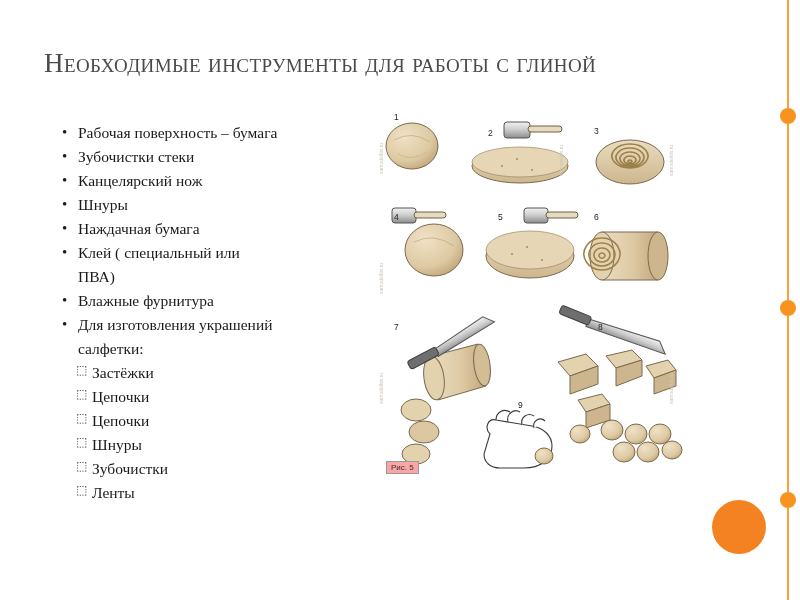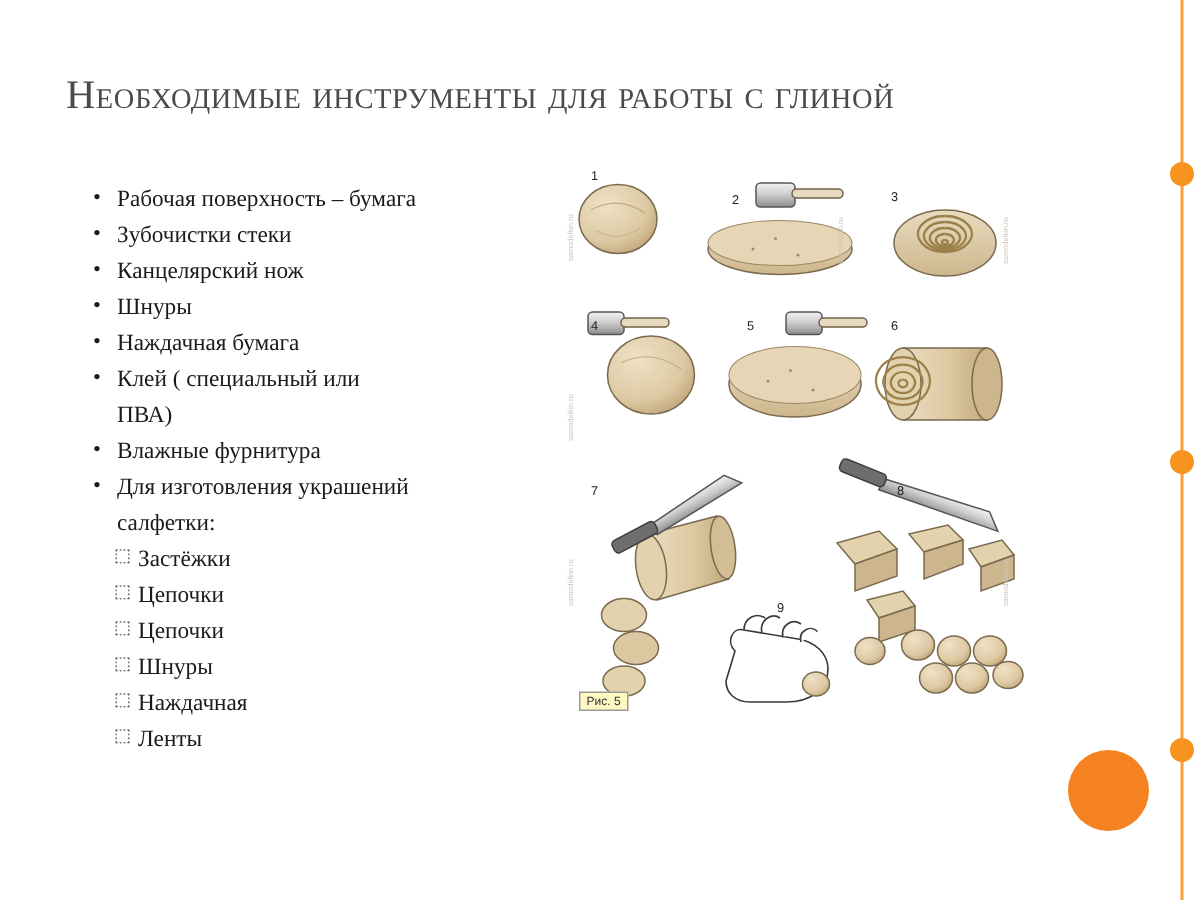--- a/index.html
+++ b/index.html
@@ -117,21 +117,21 @@
   }
   .fig-caption {
     position: absolute;
     left: 14px;
     bottom: 8px;
     font-family: "Liberation Sans", sans-serif;
     font-size: 8px;
     color: #333;
     border: 1px solid #999;
     padding: 1px 4px;
-    background: #fef9c3;
+    background: #fca5a5;
   }
   .fig-num {
     position: absolute;
     font-family: "Liberation Sans", sans-serif;
     font-size: 8.5px;
     color: #222;
   }
   .wm {
     position: absolute;
     font-family: "Liberation Sans", sans-serif;
@@ -209,21 +209,21 @@
       <div class="bullet-row sub">
         <span class="bullet-mark sq">⬚</span>
         <span class="bullet-text">Цепочки</span>
       </div>
       <div class="bullet-row sub">
         <span class="bullet-mark sq">⬚</span>
         <span class="bullet-text">Шнуры</span>
       </div>
       <div class="bullet-row sub">
         <span class="bullet-mark sq">⬚</span>
-        <span class="bullet-text">Наждачная</span>
+        <span class="bullet-text">Зубочистки</span>
       </div>
       <div class="bullet-row sub">
         <span class="bullet-mark sq">⬚</span>
         <span class="bullet-text">Ленты</span>
       </div>
     </div>
 
   <div class="figure">
     <svg width="316" height="378" viewBox="0 0 316 378" xmlns="http://www.w3.org/2000/svg">
       <defs>

